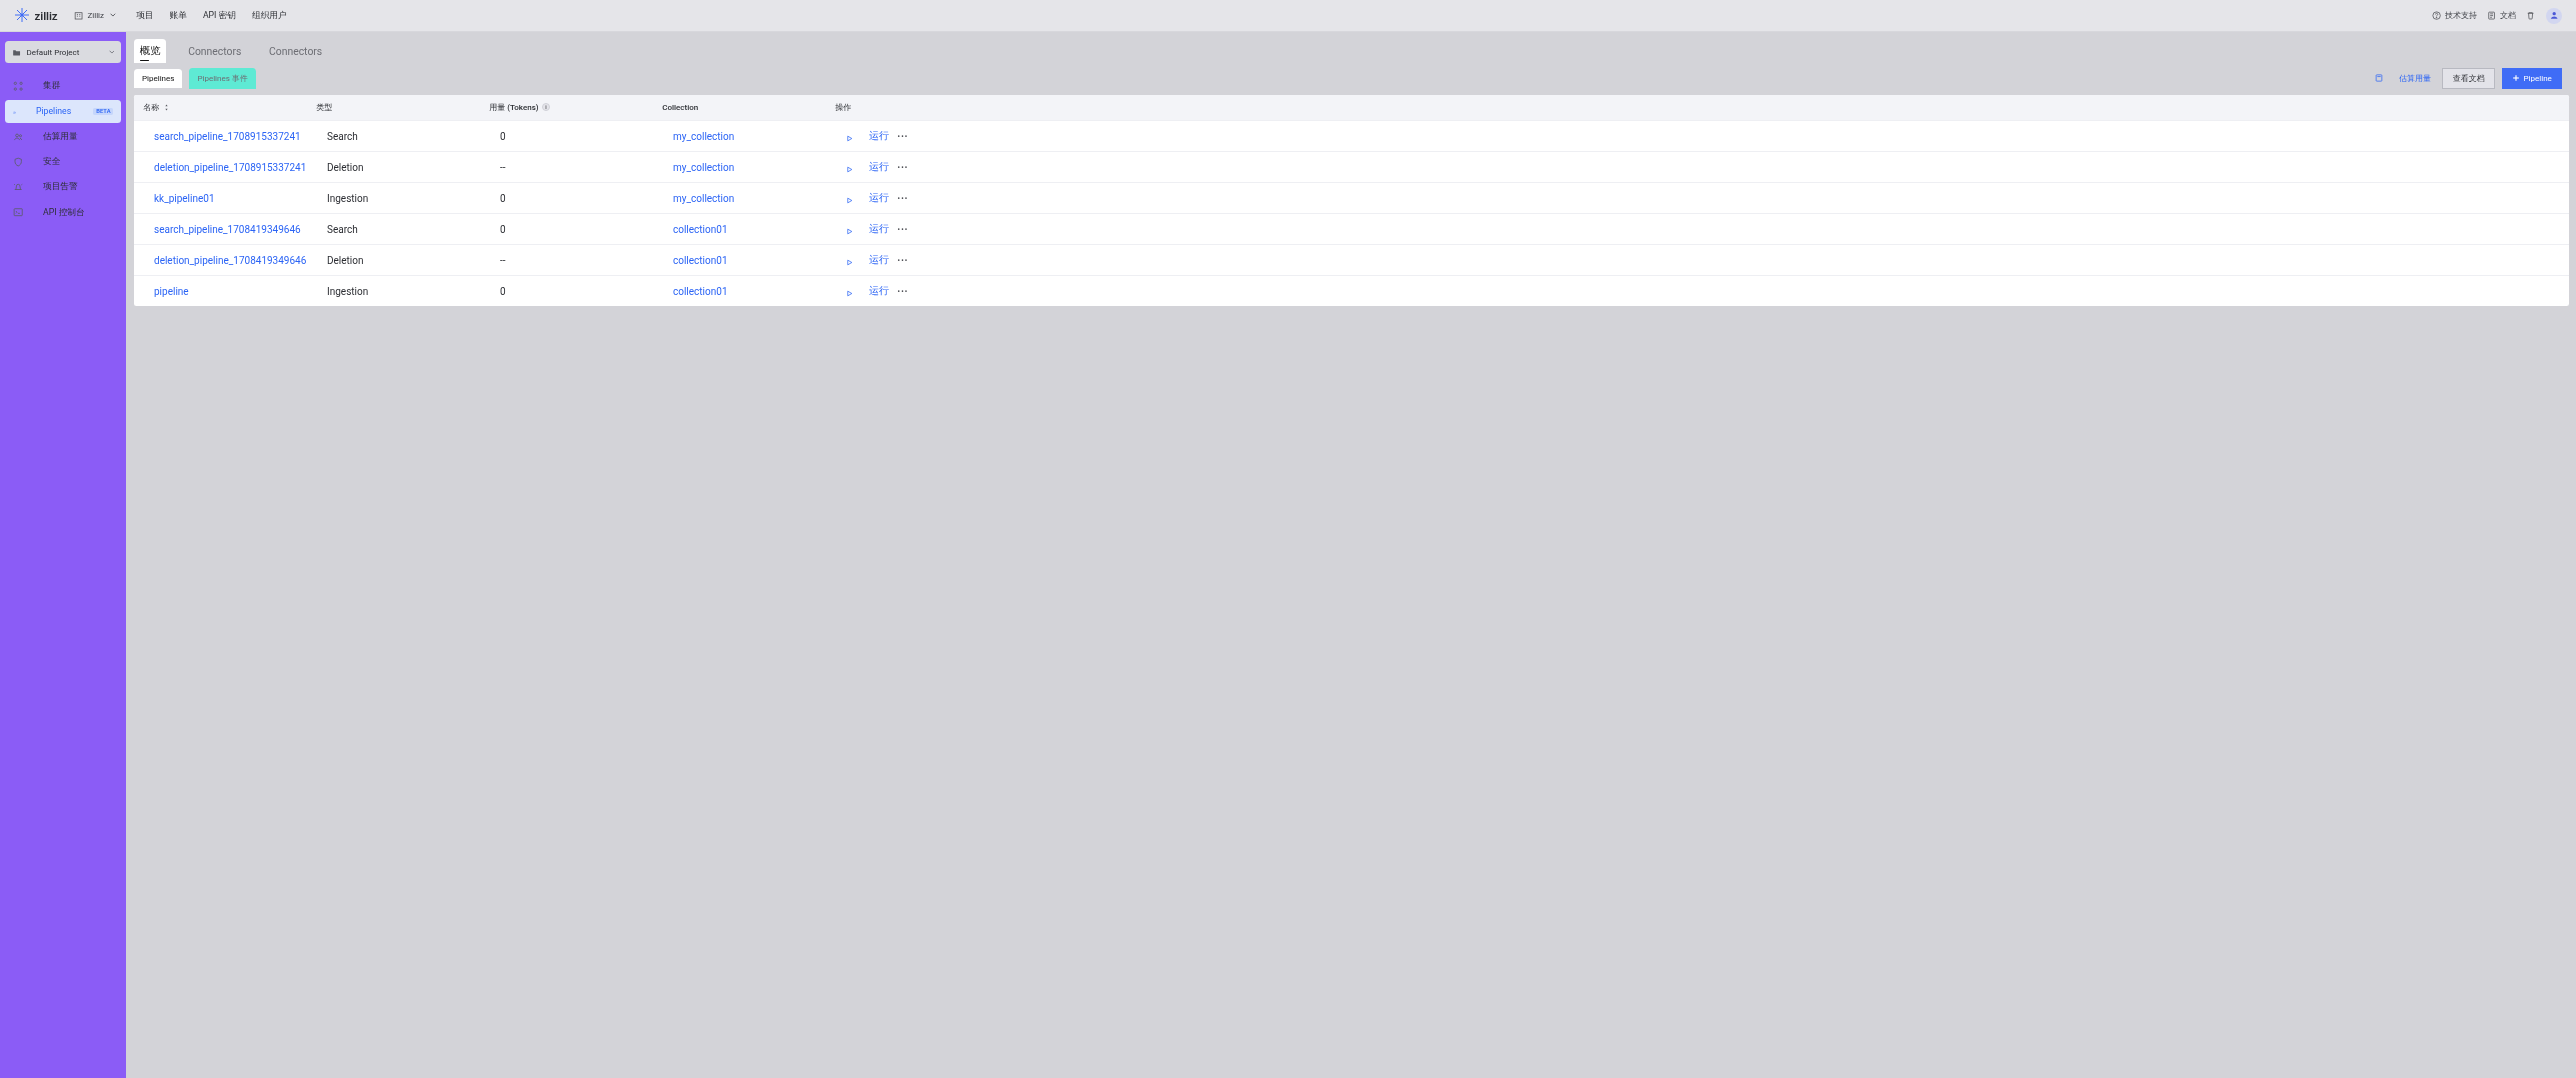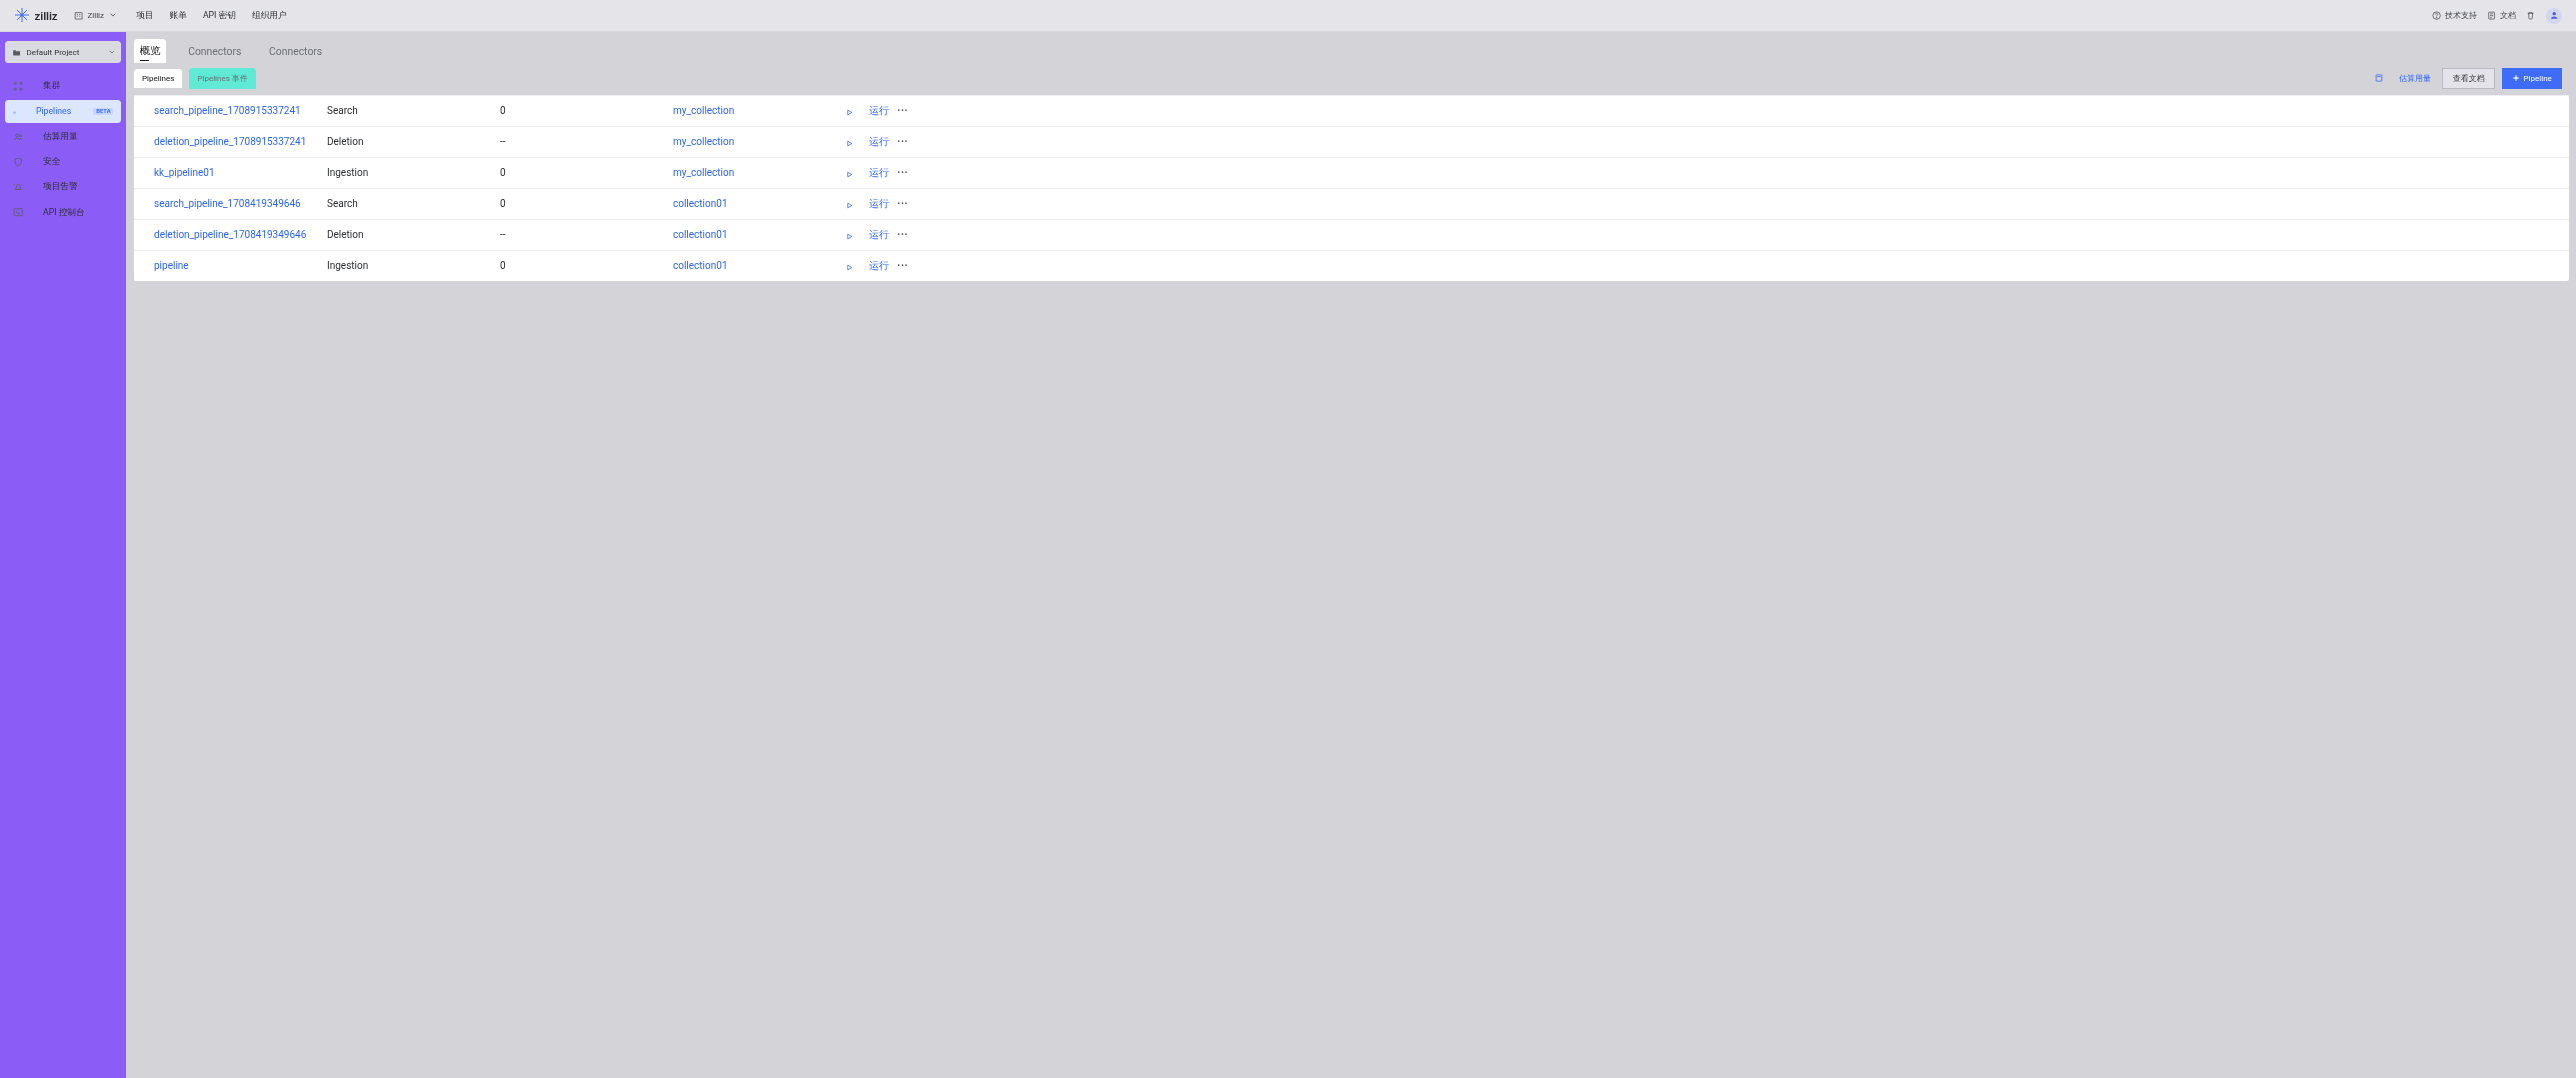--- a/index.html
+++ b/index.html
@@ -263,20 +263,37 @@
             <svg viewBox="0 0 14 14" stroke="currentColor" stroke-width="2">
                 <line x1="7" y1="2" x2="7" y2="12"></line>
                 <line x1="2" y1="7" x2="12" y2="7"></line>
               </svg>
           </span>
           <span>Pipeline</span>
         </div>
       </div>
 
       <div class="table-wrap">
+        <div class="thead">
+          <div class="th-name">
+            <span>名称</span>
+            <span class="sort-icon">
+              <svg viewBox="0 0 12 12" fill="currentColor">
+                  <path d="M6 1l2 3H4zM6 11L4 8h4z"></path>
+                </svg>
+            </span>
+          </div>
+          <div>类型</div>
+          <div class="th-usage">
+            <span>用量 (Tokens)</span>
+            <span class="info-circle">i</span>
+          </div>
+          <div>Collection</div>
+          <div class="th-actions">操作</div>
+        </div>
         <div class="tbody" id="tbody">
             <div class="row">
               <div><span class="link">search_pipeline_1708915337241</span></div>
               <div>Search</div>
               <div>0</div>
               <div><span class="link">my_collection</span></div>
               <div class="actions-cell">
                 <span class="run-btn">
                   <span class="icon"><svg viewBox="0 0 12 12" fill="none" stroke="currentColor" stroke-width="1.3">
                       <path d="M3 2l7 4-7 4V2z"></path>

